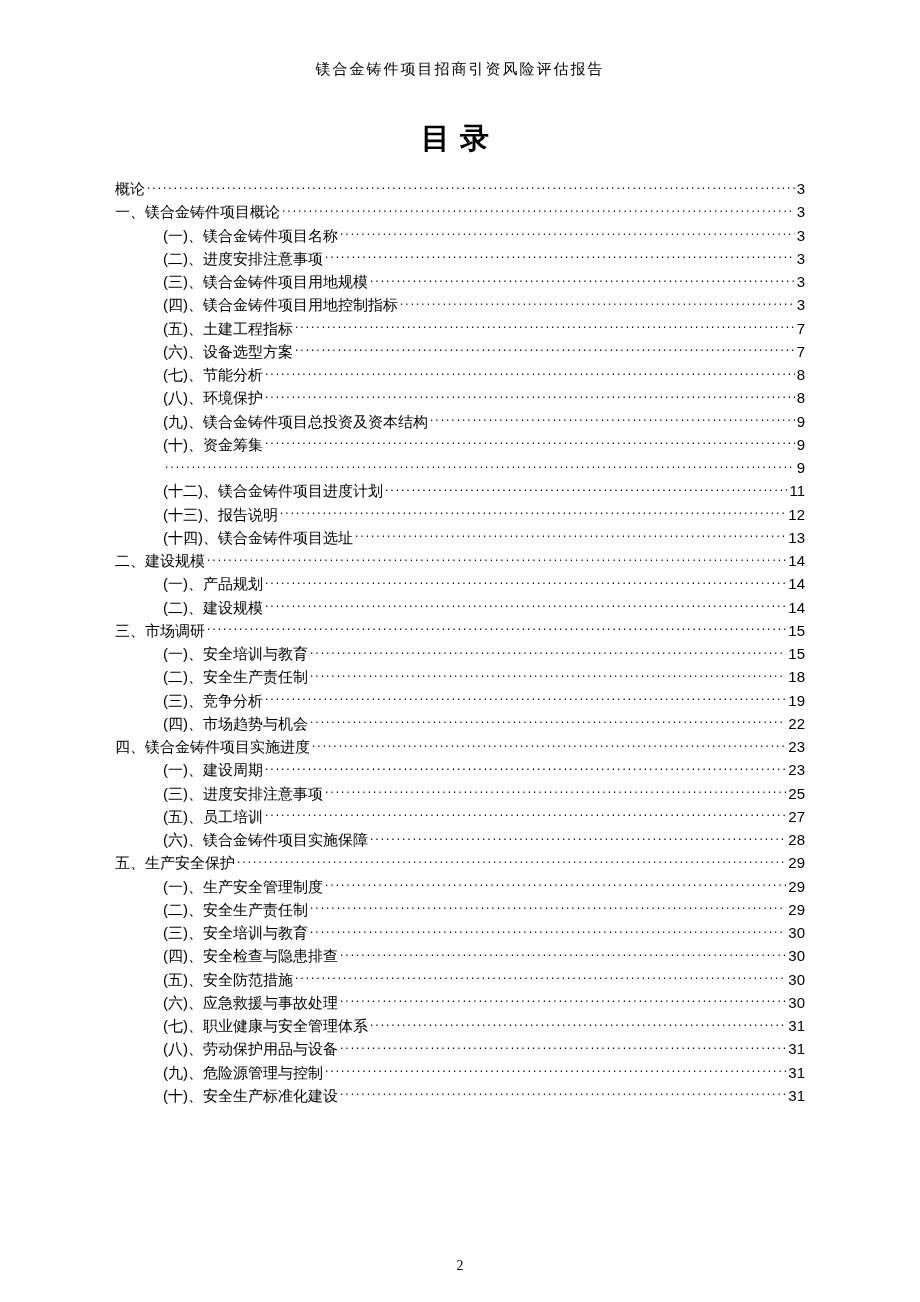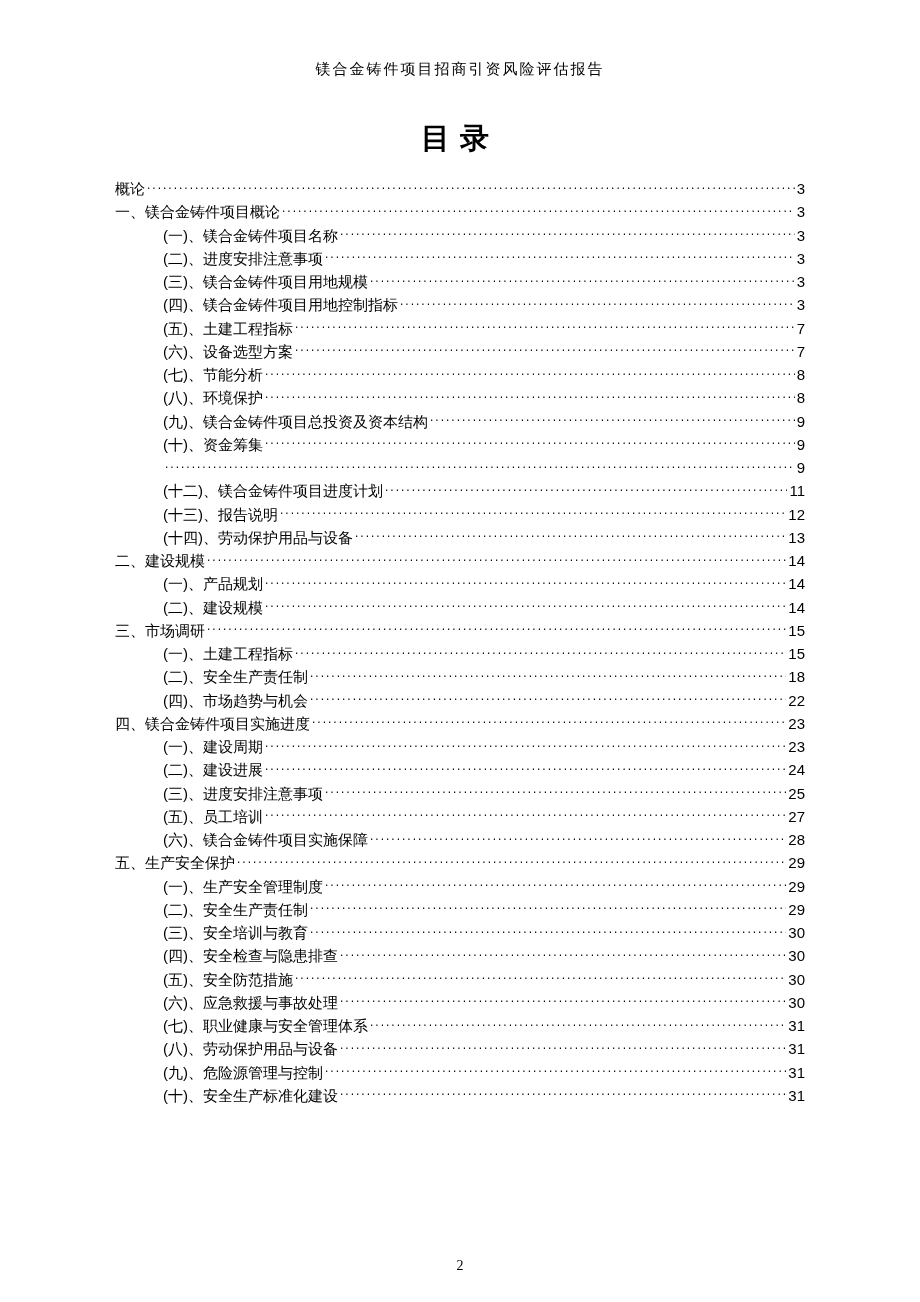--- a/index.html
+++ b/index.html
@@ -150,21 +150,21 @@
         <span class="toc-label">(十二)、镁合金铸件项目进度计划</span>
         <span class="toc-leader"></span>
         <span class="toc-page">11</span>
       </div>
       <div class="toc-line level-2">
         <span class="toc-label">(十三)、报告说明</span>
         <span class="toc-leader"></span>
         <span class="toc-page">12</span>
       </div>
       <div class="toc-line level-2">
-        <span class="toc-label">(十四)、劳动保护用品与设备</span>
+        <span class="toc-label">(十四)、镁合金铸件项目选址</span>
         <span class="toc-leader"></span>
         <span class="toc-page">13</span>
       </div>
       <div class="toc-line level-1">
         <span class="toc-label">二、建设规模</span>
         <span class="toc-leader"></span>
         <span class="toc-page">14</span>
       </div>
       <div class="toc-line level-2">
         <span class="toc-label">(一)、产品规划</span>
@@ -175,50 +175,50 @@
         <span class="toc-label">(二)、建设规模</span>
         <span class="toc-leader"></span>
         <span class="toc-page">14</span>
       </div>
       <div class="toc-line level-1">
         <span class="toc-label">三、市场调研</span>
         <span class="toc-leader"></span>
         <span class="toc-page">15</span>
       </div>
       <div class="toc-line level-2">
-        <span class="toc-label">(一)、土建工程指标</span>
+        <span class="toc-label">(一)、安全培训与教育</span>
         <span class="toc-leader"></span>
         <span class="toc-page">15</span>
       </div>
       <div class="toc-line level-2">
         <span class="toc-label">(二)、安全生产责任制</span>
         <span class="toc-leader"></span>
         <span class="toc-page">18</span>
       </div>
       <div class="toc-line level-2">
+        <span class="toc-label">(三)、竞争分析</span>
+        <span class="toc-leader"></span>
+        <span class="toc-page">19</span>
+      </div>
+      <div class="toc-line level-2">
         <span class="toc-label">(四)、市场趋势与机会</span>
         <span class="toc-leader"></span>
         <span class="toc-page">22</span>
       </div>
       <div class="toc-line level-1">
         <span class="toc-label">四、镁合金铸件项目实施进度</span>
         <span class="toc-leader"></span>
         <span class="toc-page">23</span>
       </div>
       <div class="toc-line level-2">
         <span class="toc-label">(一)、建设周期</span>
         <span class="toc-leader"></span>
         <span class="toc-page">23</span>
       </div>
       <div class="toc-line level-2">
-        <span class="toc-label">(二)、建设进展</span>
-        <span class="toc-leader"></span>
-        <span class="toc-page">24</span>
-      </div>
-      <div class="toc-line level-2">
         <span class="toc-label">(三)、进度安排注意事项</span>
         <span class="toc-leader"></span>
         <span class="toc-page">25</span>
       </div>
       <div class="toc-line level-2">
         <span class="toc-label">(五)、员工培训</span>
         <span class="toc-leader"></span>
         <span class="toc-page">27</span>
       </div>
       <div class="toc-line level-2">

